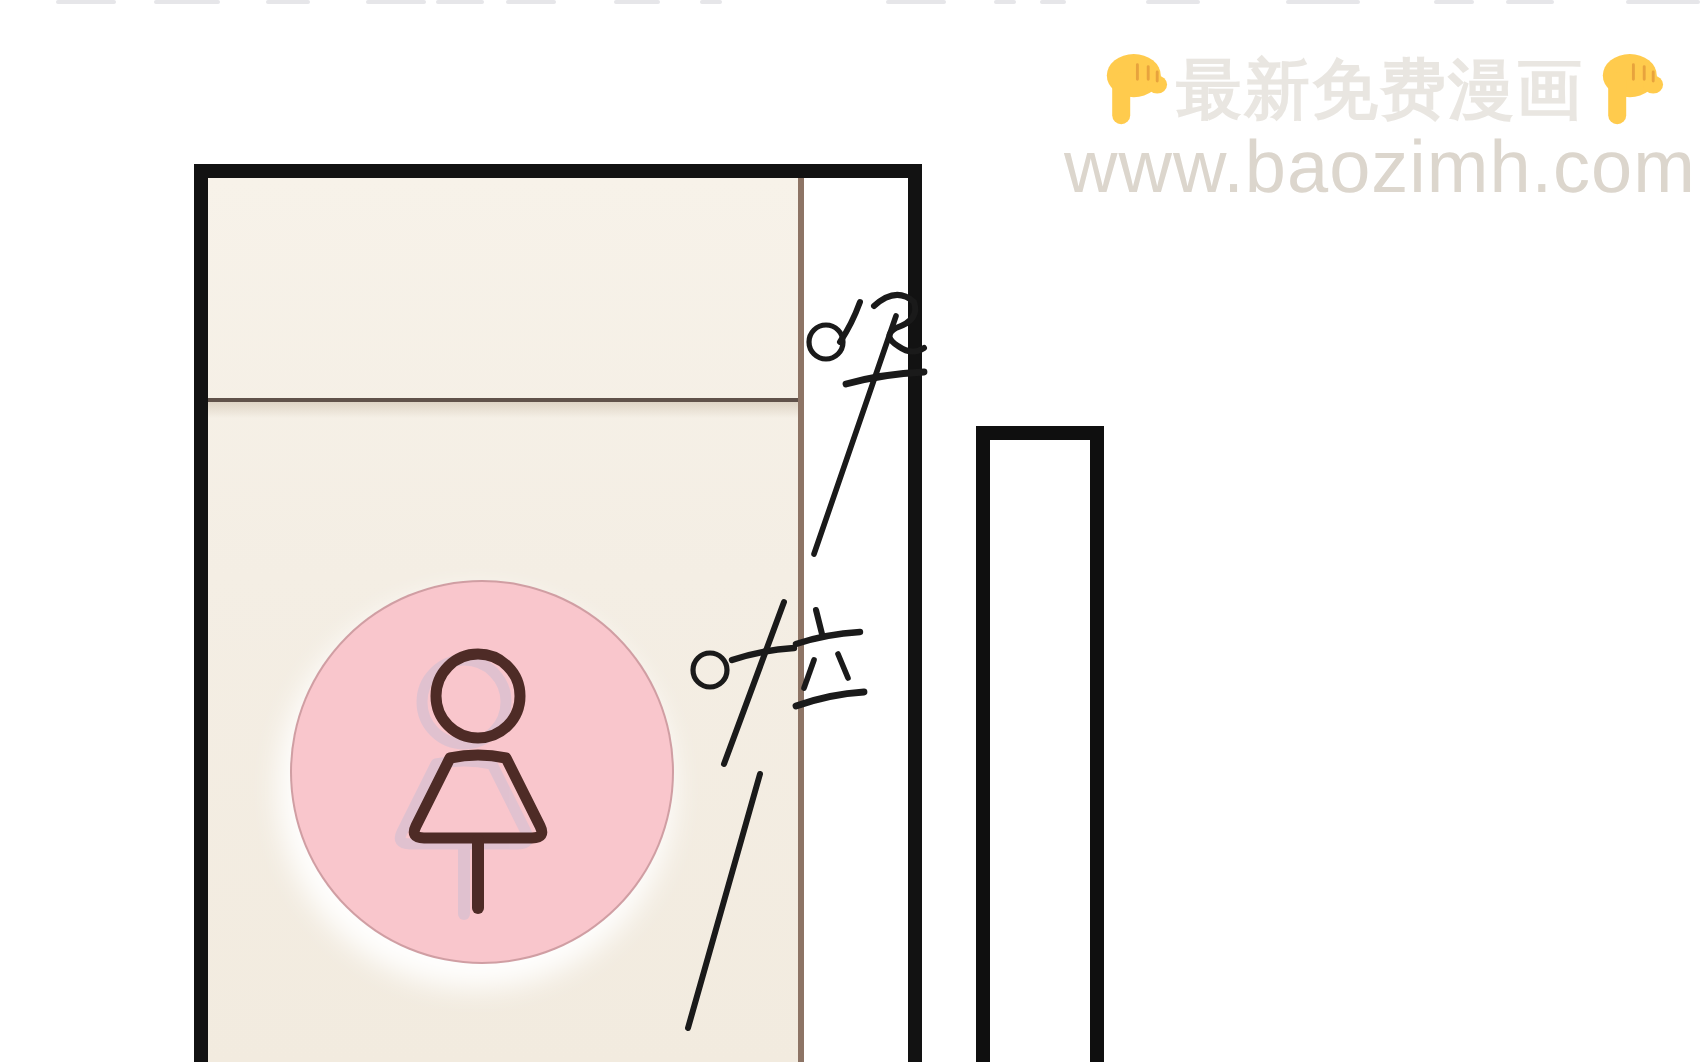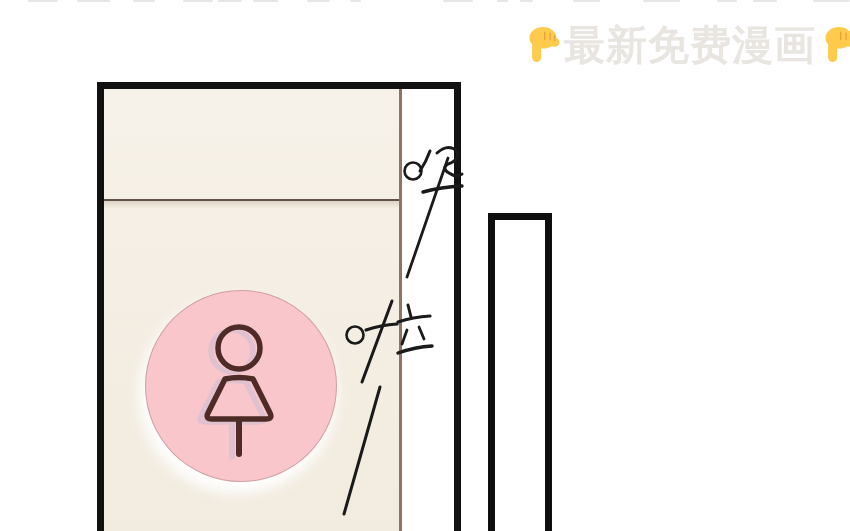--- a/index.html
+++ b/index.html
@@ -7,21 +7,21 @@
     width:850px;height:531px;position:relative;overflow:hidden;
     background:#ffffff;
     font-family:"Liberation Sans", sans-serif;
   }
   
   .top-dash{position:absolute;top:0;height:2px;background:#e6e6e9;border-radius:1px;}
 
   
   .watermark{position:absolute;left:530px;top:24px;width:320px;text-align:center;user-select:none;}
   .wm-line1{display:flex;align-items:center;justify-content:center;gap:4px;}
-  .wm-text{font-size:41px;line-height:40px;color:#e9e6e1;font-weight:700;letter-spacing:1px;white-space:nowrap;}
+  .wm-text{font-size:33px;line-height:40px;color:#e9e6e1;font-weight:700;letter-spacing:1px;white-space:nowrap;}
   .wm-url{font-size:37px;line-height:38px;color:#dcd6cd;font-weight:400;letter-spacing:.5px;margin-top:-1px;white-space:nowrap;}
   .hand-icon{width:36px;height:42px;display:inline-block;}
 
   
   .door{
     position:absolute;left:97px;top:82px;width:350px;height:442px;
     border:7px solid #121212;border-bottom:none;background:#ffffff;
   }
   .door-panel{
     position:absolute;left:0;top:0;width:295px;height:442px;
@@ -85,20 +85,21 @@
     <span class="wm-text">最新免费漫画</span>
     <span class="hand-icon">
       <svg viewBox="0 0 40 44" width="36" height="42">
         <ellipse cx="21" cy="14" rx="15" ry="12" fill="#ffcb4d"></ellipse>
         <ellipse cx="34" cy="19" rx="5.5" ry="5" fill="#ffcb4d"></ellipse>
         <rect x="9" y="12" width="10" height="29" rx="5" fill="#ffcb4d"></rect>
         <path d="M23 8 v8 M29 9 v7 M34 12 v5" stroke="#e8a33d" stroke-width="1.6" stroke-linecap="round" fill="none"></path>
       </svg>
     </span>
   </div>
+  <div class="wm-url">www.baozimh.com</div>
 </div>
 
 <div class="door">
   <div class="door-panel"></div>
   <div class="door-divider-shadow"></div>
   <div class="door-divider"></div>
   <div class="door-edge-line"></div>
   <div class="door-gap"></div>
 </div>
 

